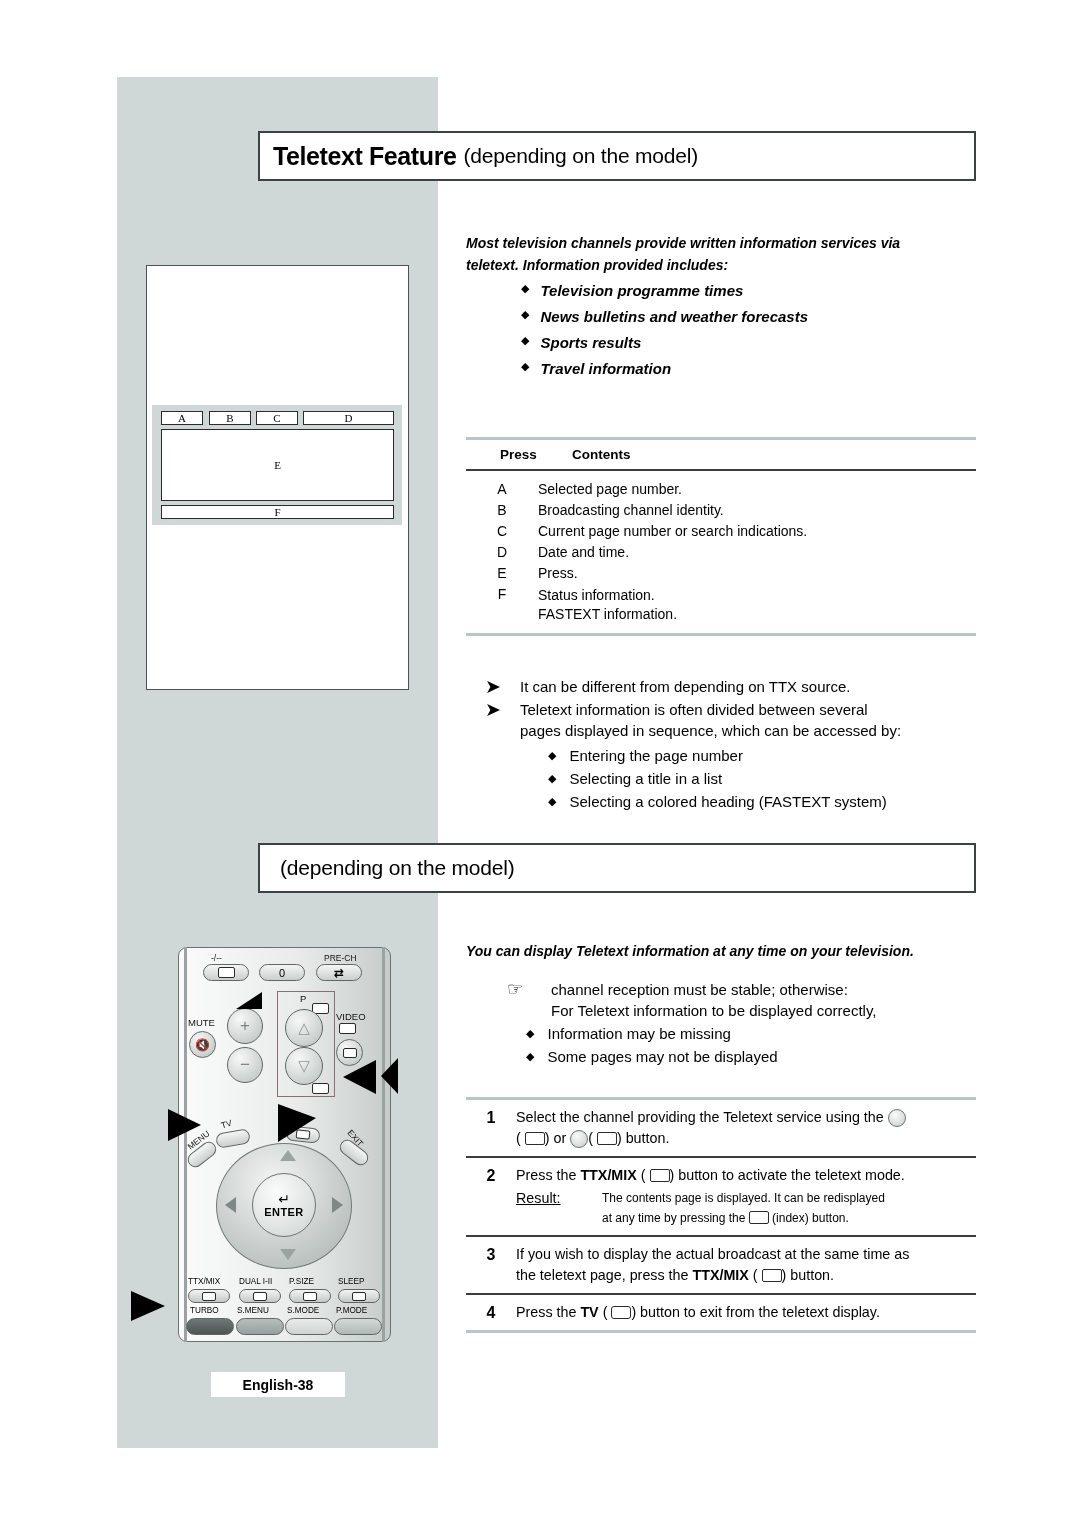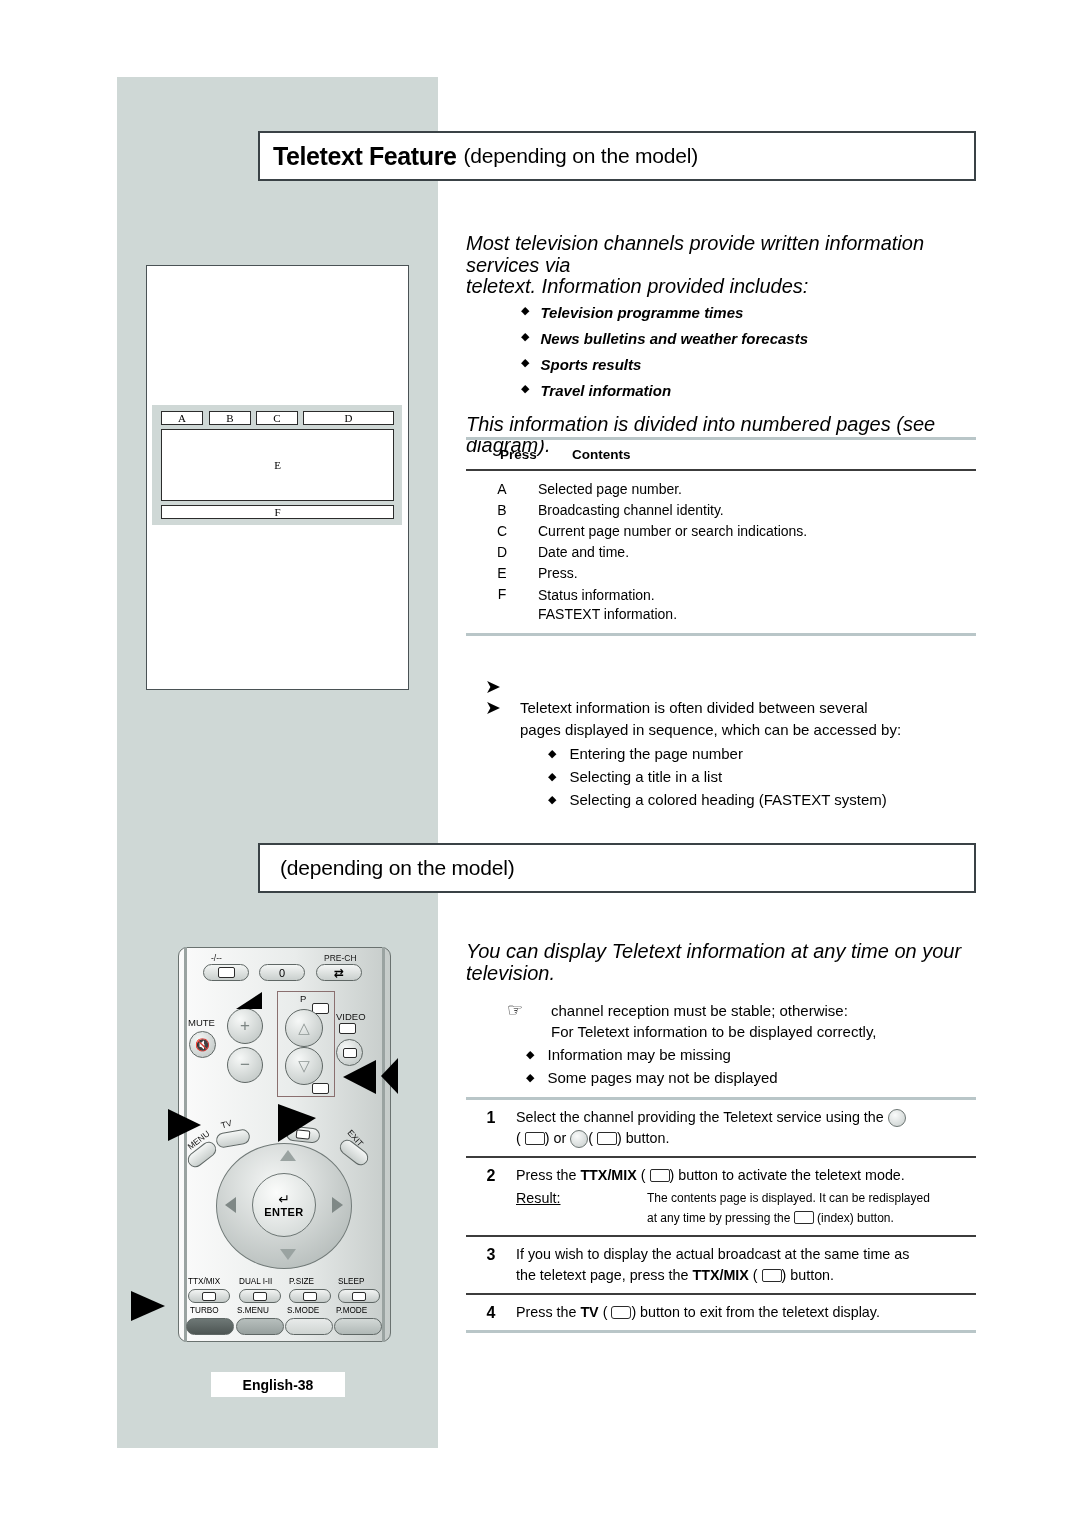--- a/index.html
+++ b/index.html
@@ -16,21 +16,21 @@
                background:#ffffff;border:2px solid #3a4246;
                box-sizing:border-box;display:flex;align-items:center;
                padding-left:13px;}
   #heading-1{top:131px;height:50px;}
   #heading-2{top:843px;height:50px;}
   .heading-strong{font-weight:bold;font-size:25px;letter-spacing:-0.4px;}
   .heading-light{font-size:21px;margin-left:7px;letter-spacing:-0.2px;}
 
   
   #col-right{position:absolute;left:466px;top:233px;width:510px;}
-  .intro{font-style:italic;font-weight:normal;font-size:20px;line-height:21.5px;}
+  .intro{font-style:italic;font-weight:bold;font-size:14px;line-height:21.5px;}
   ul.dia{list-style:none;margin:0;padding:0;}
   ul.dia li{display:flex;align-items:flex-start;}
   .dmark{font-size:11px;line-height:21px;margin-right:11px;}
   .seg-ital{font-style:italic;font-weight:bold;font-size:15px;line-height:26px;}
   #bullets-intro{margin-left:55px;margin-top:2px;}
   #para-divided{margin-top:10px;}
 
   
   #parts-table{position:absolute;left:466px;top:437px;width:510px;}
   .rule-top{height:3px;background:#b9c6c8;}
@@ -62,21 +62,21 @@
   #hand-sub{margin-left:60px;margin-top:1px;}
 
   
   #steps{position:absolute;left:466px;top:1097px;width:510px;}
   .srule{height:3px;background:#b9c6c8;}
   .srule-d{height:2px;background:#3c3c3c;}
   .step{display:flex;align-items:flex-start;padding:7px 0 7px 0;}
   .step-num{flex:0 0 50px;font-size:16px;font-weight:bold;text-align:center;
             line-height:21px;}
   .step-body{font-size:14.3px;line-height:21px;}
-  .result-row{display:flex;margin-top:2px;gap:45px;}
+  .result-row{display:flex;margin-top:2px;}
   .result-lbl{flex:0 0 86px;text-decoration:underline;font-size:14.3px;}
   .result-txt{font-size:12px;line-height:20px;}
   b.btn{font-weight:bold;}
 
   
   #tv-diagram{position:absolute;left:146px;top:265px;width:263px;height:425px;
               background:#ffffff;border:1.5px solid #4a5255;box-sizing:border-box;}
   #tv-inner{position:absolute;left:5px;top:139px;width:250px;height:120px;
             background:#cfd8d6;}
   .bx{position:absolute;background:#ffffff;border:1.2px solid #2b2b2b;
@@ -194,21 +194,20 @@
       </li>
     <li>
         <span class="dmark glyph">◆</span>
         <span class="seg-ital">Sports results</span>
       </li>
     <li>
         <span class="dmark glyph">◆</span>
         <span class="seg-ital">Travel information</span>
       </li>
   </ul>
-  <div class="intro" id="para-divided">This information is divided into numbered pages (see diagram).</div>
 </div>
 
 <div id="parts-table">
   <div class="rule-top"></div>
   <table>
     <thead>
       <tr>
         <th class="col-part col-part-h">Press</th>
         <th class="col-cont">Contents</th>
       </tr>
@@ -243,20 +242,21 @@
 FASTEXT information.</td>
       </tr>
     </tbody>
   </table>
   <div class="rule-bot" style="margin-top:7px;"></div>
 </div>
 
 <div id="notes">
   <div class="note-row">
     <span class="arrow-mark glyph">➤</span>
+    <span class="note-txt" style="white-space:pre-line;">It can be  different from depending on TTX source.</span>
   </div>
   <div class="note-row">
     <span class="arrow-mark glyph">➤</span>
     <span class="note-txt" style="white-space:pre-line;">Teletext information is often divided between several
 pages displayed in sequence, which can be accessed by:</span>
   </div>
   <div id="sub-bullets">
     <div class="sub-li">
         <span class="dmark glyph">◆</span>
         <span class="sub-txt">Entering the page number</span>

